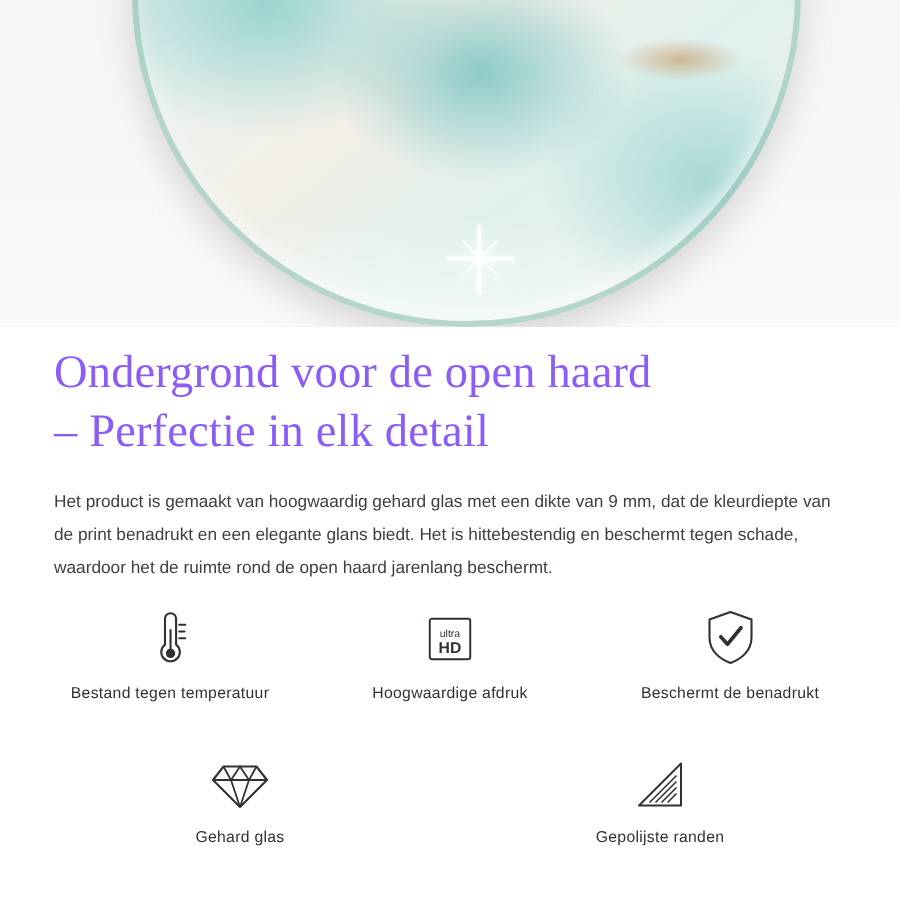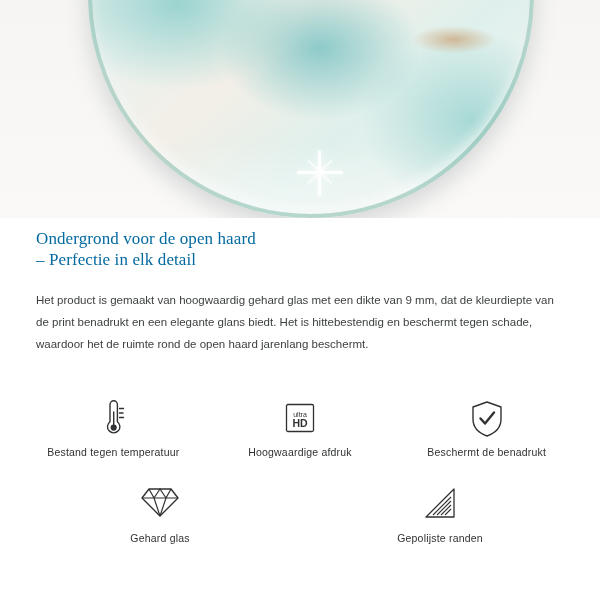--- a/index.html
+++ b/index.html
@@ -115,23 +115,23 @@
   .content {
     position: absolute;
     top: 228px;
     left: 0;
     width: 600px;
     padding: 0 36px;
   }
 
   .headline {
     font-family: "Liberation Serif", serif;
-    font-size: 17px;
+    font-size: 31px;
     line-height: 1.26;
-    color: #0369a1;
+    color: #8b5cf6;
     font-weight: 400;
     margin: 0 0 18px 0;
     letter-spacing: 0.1px;
   }
   .headline .line2 { display: block; }
 
   .body-copy {
     font-family: "Liberation Sans", sans-serif;
     font-size: 11.5px;
     line-height: 1.92;
@@ -155,25 +155,26 @@
   .feature {
     flex: 1 1 33.33%;
     display: flex;
     flex-direction: column;
     align-items: center;
   }
   .feature-icon {
     width: 56px;
     height: 48px;
     display: flex;
-    align-items: flex-start;
+    align-items: flex-end;
     justify-content: center;
     color: #2f3132;
   }
   .feature-label {
+    margin-top: 10px;
     font-size: 10.5px;
     color: #2f3132;
     text-align: center;
     letter-spacing: 0.2px;
   }
   .feature-row.second { margin-top: 26px; }
 
   svg { display: block; }
 </style>
 </head>

